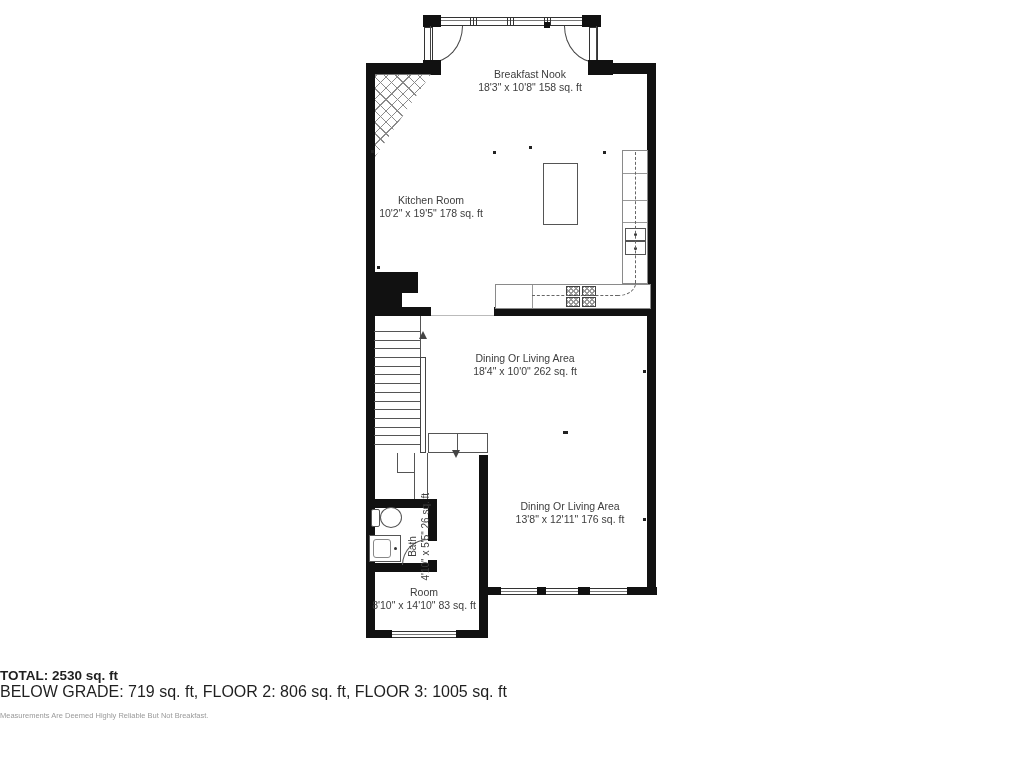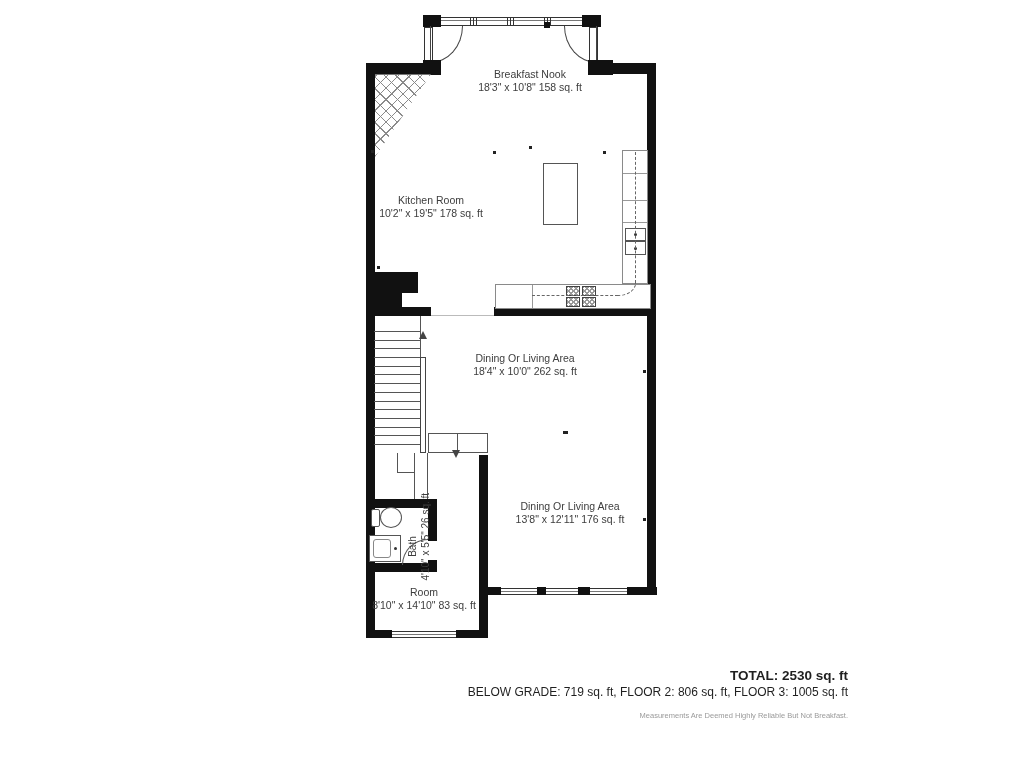--- a/index.html
+++ b/index.html
@@ -40,23 +40,23 @@
   
   .burner{position:absolute;box-sizing:border-box;border:1px solid #444;
           background:repeating-linear-gradient(45deg,#999 0 1px,transparent 1px 3.5px),
                      repeating-linear-gradient(135deg,#999 0 1px,transparent 1px 3.5px);}
   .dot{position:absolute;width:3px;height:3px;background:#222;}
   .bdot{position:absolute;width:3px;height:3px;border-radius:50%;background:#333;}
   
   .lbl{position:absolute;width:200px;text-align:center;color:#3d3d3d;font-size:10.5px;line-height:12.5px;letter-spacing:0;}
   .lbl-rot{position:absolute;text-align:center;color:#3d3d3d;font-size:10px;line-height:11px;transform:rotate(-90deg);white-space:nowrap;}
   
-  .summary{position:absolute;left:0;top:668px;width:848px;text-align:right;color:#1f1f1f;}
+  .summary{position:absolute;left:0;top:668px;width:848px;text-align:left;color:#1f1f1f;}
   .summary .total{font-size:13.5px;font-weight:bold;line-height:16px;}
-  .summary .line{font-size:12px;line-height:16px;}
+  .summary .line{font-size:16px;line-height:16px;}
   .summary .disc{font-size:7.5px;color:#9a9a9a;margin-top:11px;}
 </style>
 </head>
 <body>
 
 <div class="page">
 
   <div class="w" style="left:423px;top:15px;width:18px;height:12px"></div>
   <div class="w" style="left:582px;top:15px;width:19px;height:12px"></div>
   <div class="win9" style="left:441px;top:17px;width:141px"></div>

